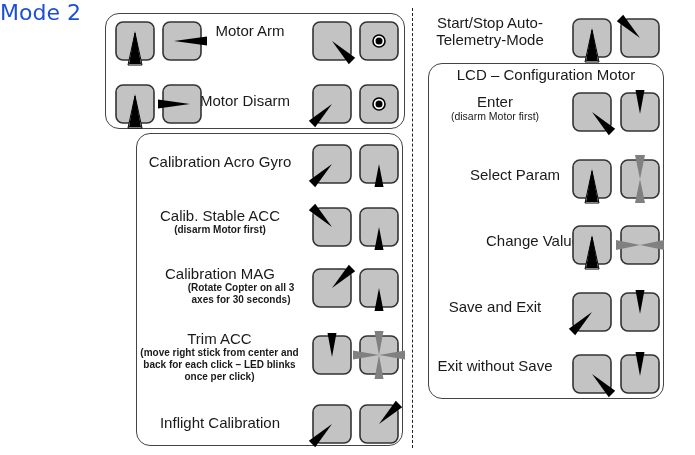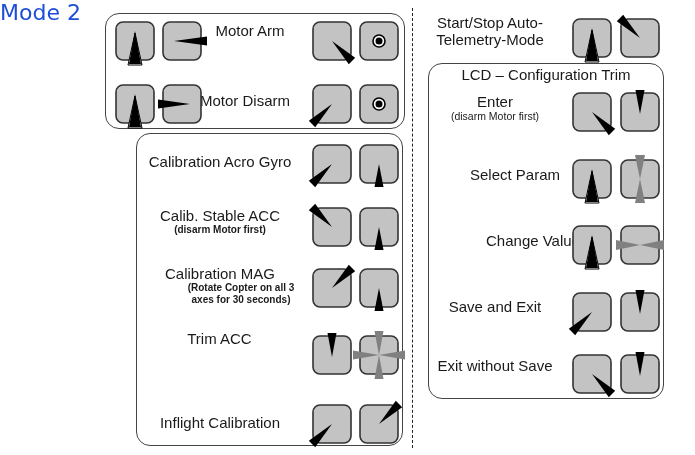--- a/index.html
+++ b/index.html
@@ -22,27 +22,27 @@
 <div class="divider"></div>
 
 <div class="panel" style="left:105px; top:13px; width:300px; height:116px;"></div>
 <div class="lbl" style="left:200px; top:22px; width:100px;">Motor Arm</div>
 <div class="lbl" style="left:190px; top:92px; width:110px;">Motor Disarm</div>
 
 <div class="panel" style="left:136px; top:133px; width:267px; height:313px;"></div>
 <div class="lbl" style="left:140px; top:153px; width:160px;"><span>Calibration Acro Gyro</span></div>
 <div class="lbl" style="left:140px; top:207px; width:160px;"><span>Calib. Stable ACC</span><span class="sub">(disarm Motor first)</span></div>
 <div class="lbl" style="left:140px; top:265px; width:160px;"><span>Calibration MAG</span><span class="sub" style="width:118px; margin-left:42px;">(Rotate Copter on all 3 axes for 30 seconds)</span></div>
-<div class="lbl" style="left:139px; top:330px; width:161px;"><span>Trim ACC</span></div>
+<div class="lbl" style="left:139px; top:330px; width:161px;"><span>Trim ACC</span><span class="sub">(move right stick from center and back for each click – LED blinks once per click)</span></div>
 <div class="lbl" style="left:140px; top:414px; width:160px;"><span>Inflight Calibration</span></div>
 
 <div class="lbl" style="left:420px; top:14px; width:140px;"><span>Start/Stop Auto-</span><br><span>Telemetry-Mode</span></div>
 
 <div class="panel" style="left:428px; top:63px; width:236px; height:336px;"></div>
-<div class="lcd-title" style="left:428px; top:66px; width:236px;">LCD – Configuration Trim</div>
+<div class="lcd-title" style="left:428px; top:66px; width:236px;">LCD – Configuration Motor</div>
 <div class="lbl" style="left:430px; top:93px; width:130px;"><span>Enter</span><span class="sub norm">(disarm Motor first)</span></div>
 <div class="lbl" style="left:430px; top:166px; width:130px;padding-left:20px;"><span>Select Param</span></div>
 <div class="lbl" style="left:430px; top:232px; width:130px;padding-left:38px;"><span>Change Value</span></div>
 <div class="lbl" style="left:430px; top:298px; width:130px;"><span>Save and Exit</span></div>
 <div class="lbl" style="left:430px; top:357px; width:130px;"><span>Exit without Save</span></div>
 
 <div id="sticks">
   <svg class="stick" style="left:113px; top:19px;" viewBox="0 0 50 50">
       <rect x="3" y="3" width="38" height="38" rx="7" fill="#c3c3c3" stroke="#333333" stroke-width="1.6"></rect>
       <polygon points="22,14 15,46 29,46" fill="#fff" stroke="#000" stroke-width="1"></polygon>

